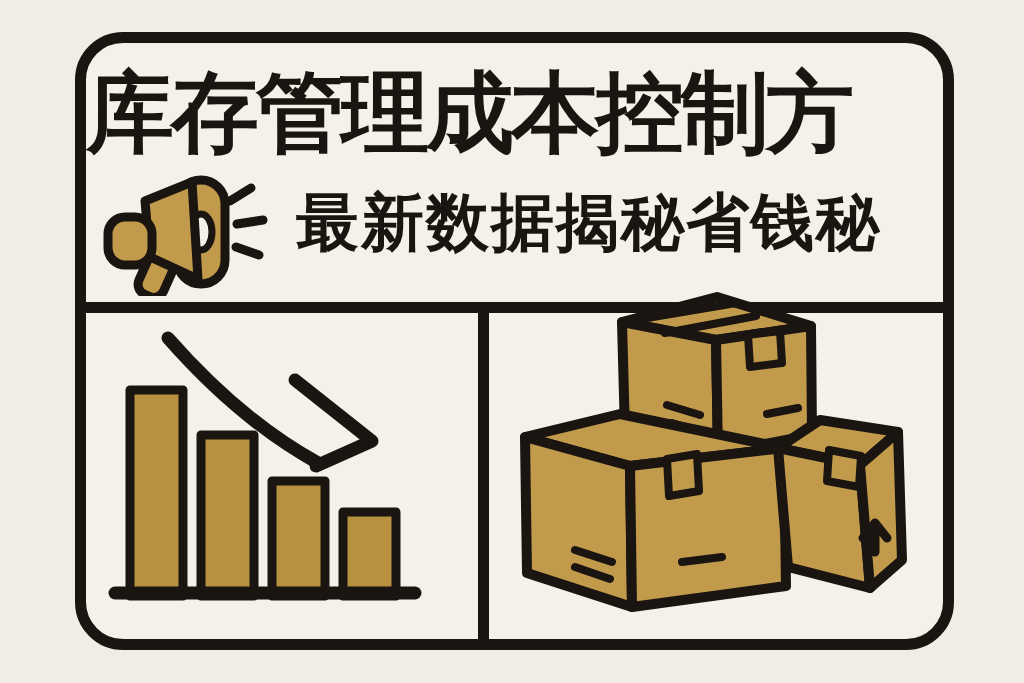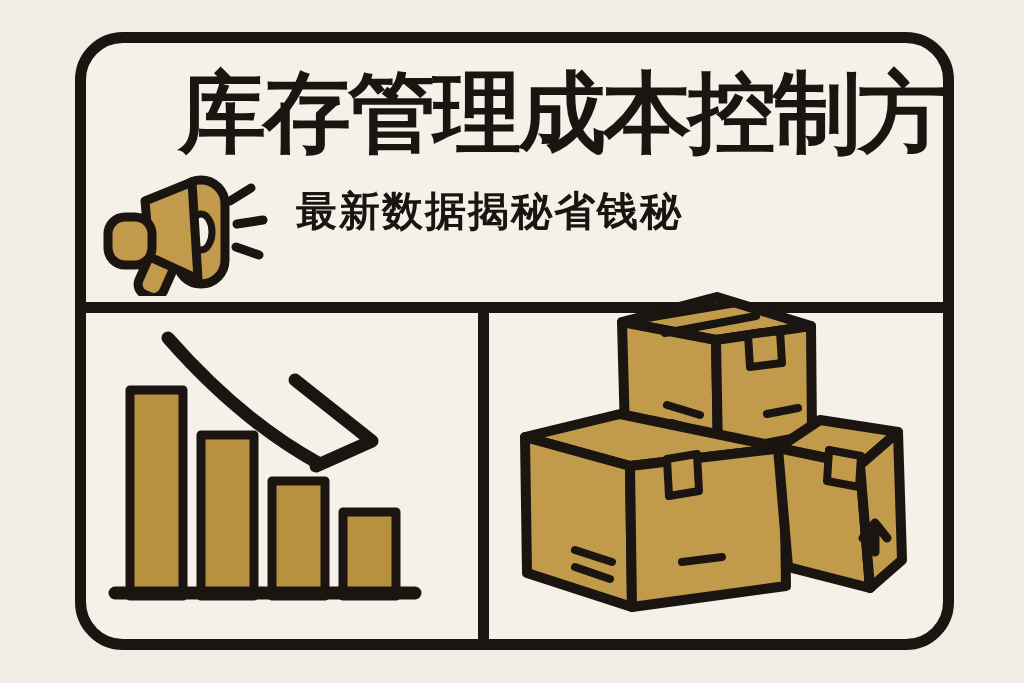--- a/index.html
+++ b/index.html
@@ -16,32 +16,32 @@
     left: 75px; top: 32px;
     width: 879px; height: 618px;
     box-sizing: border-box;
     border: 11px solid #1A1511;
     border-radius: 48px;
     background: #F5F1E8;
   }
   .title {
     position: absolute;
     left: 0; top: 24px; width: 100%;
-    text-align: right;
+    text-align: left;
     font-size: 88px;
     font-weight: 900;
     line-height: 1.04;
     letter-spacing: -3px;
     color: #1A1511;
     white-space: nowrap;
   }
   .subtitle {
     position: absolute;
     left: 210px; top: 147px;
-    font-size: 41px;
+    font-size: 63px;
     font-weight: 900;
     line-height: 1.05;
     letter-spacing: 2px;
     color: #1A1511;
     white-space: nowrap;
   }
   .megaphone {
     position: absolute;
     left: 14px; top: 131px;
     width: 170px; height: 122px;

